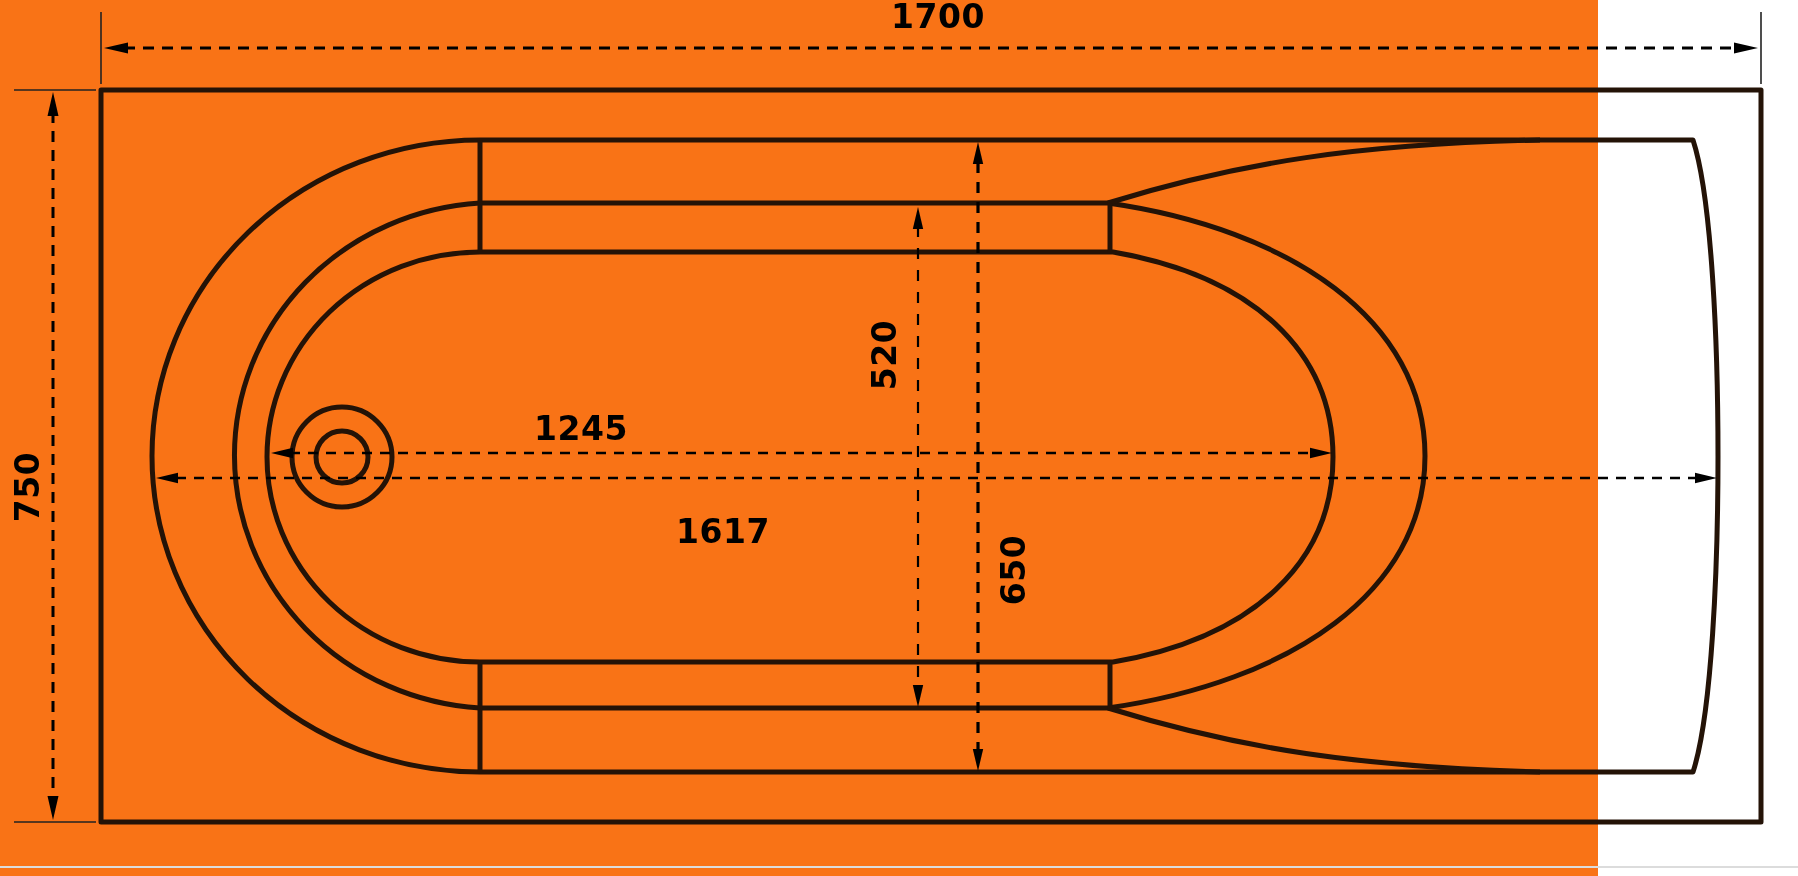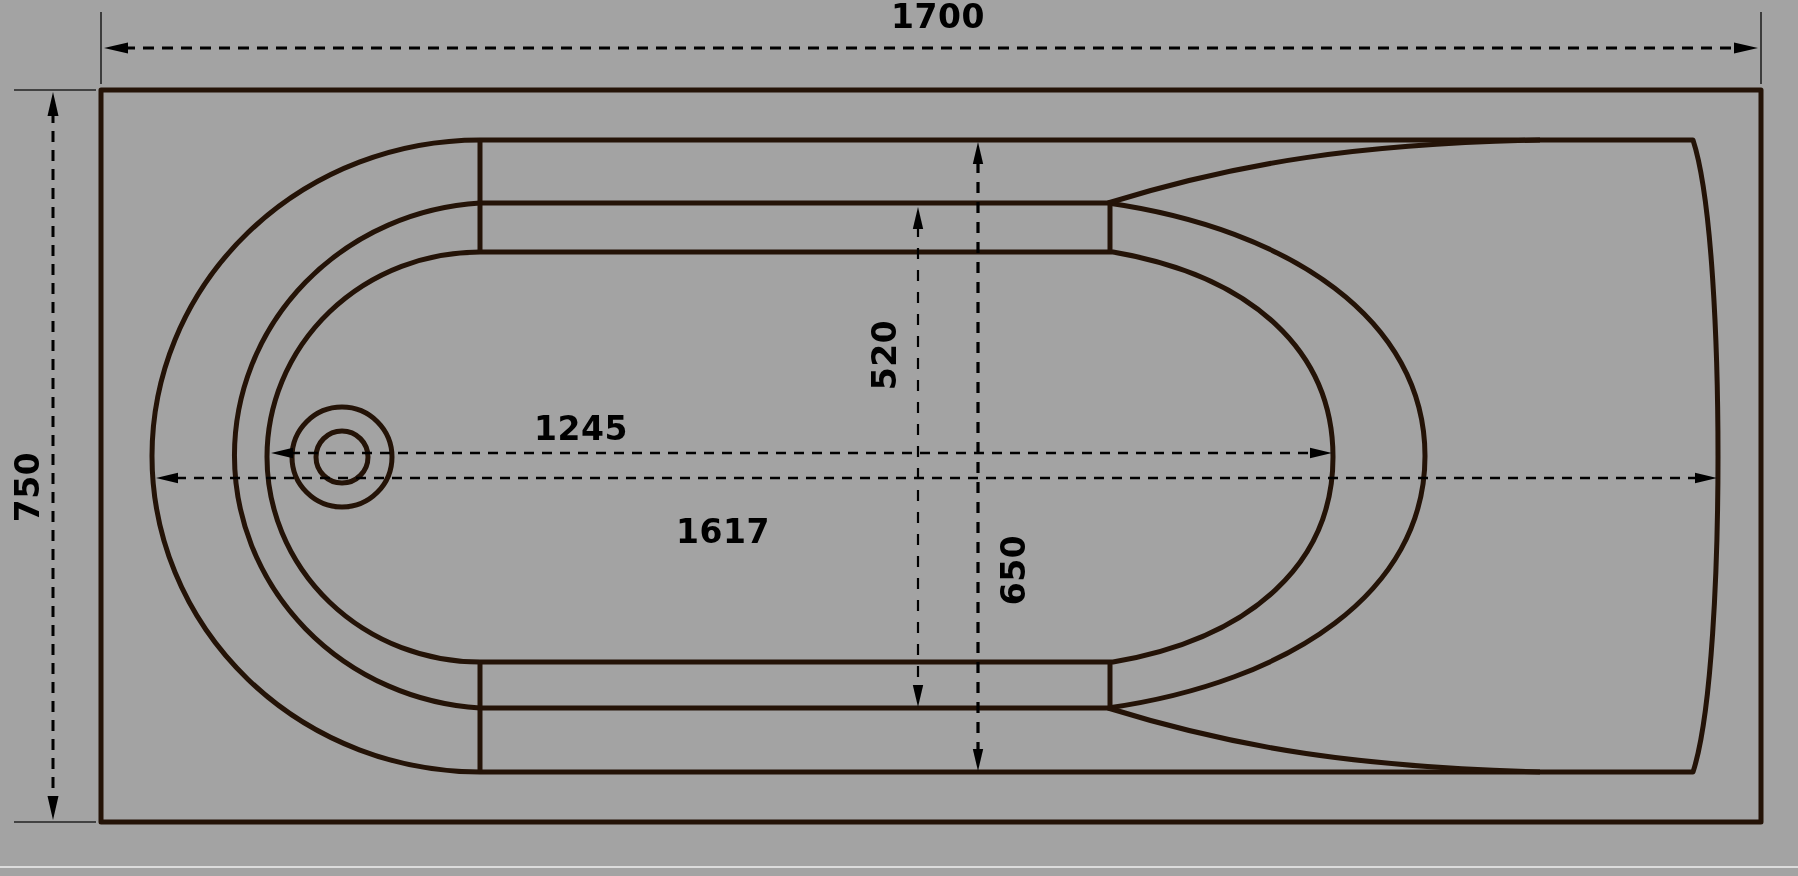--- a/index.html
+++ b/index.html
@@ -1,20 +1,20 @@
 <!DOCTYPE html>
 <html><head>
 <meta charset="utf-8">
 <style>
   html, body { margin: 0; padding: 0; background: #ffffff; }
   .canvas {
     position: relative;
-    width: 1798px;
+    width: 1598px;
     height: 876px;
-    background: #a3a3a3;
+    background: #f97316;
     font-family: "DejaVu Sans", "Liberation Sans", sans-serif;
   }
   svg { display: block; }
   .outline {
     fill: none;
     stroke: #241307;
     stroke-width: 5;
     stroke-linejoin: round;
     stroke-linecap: butt;
   }

